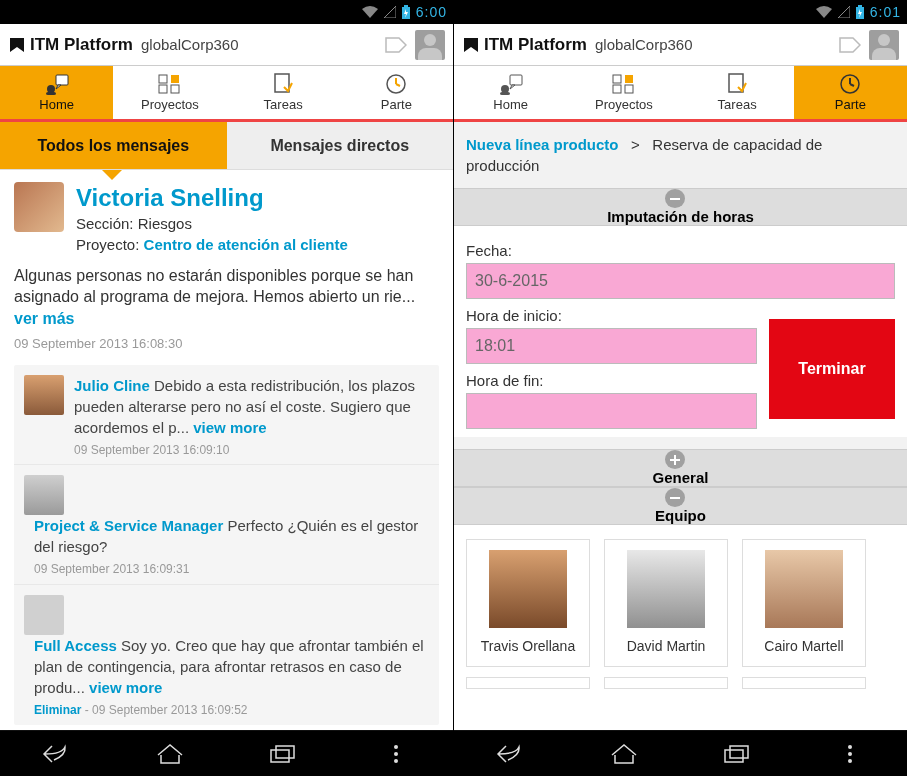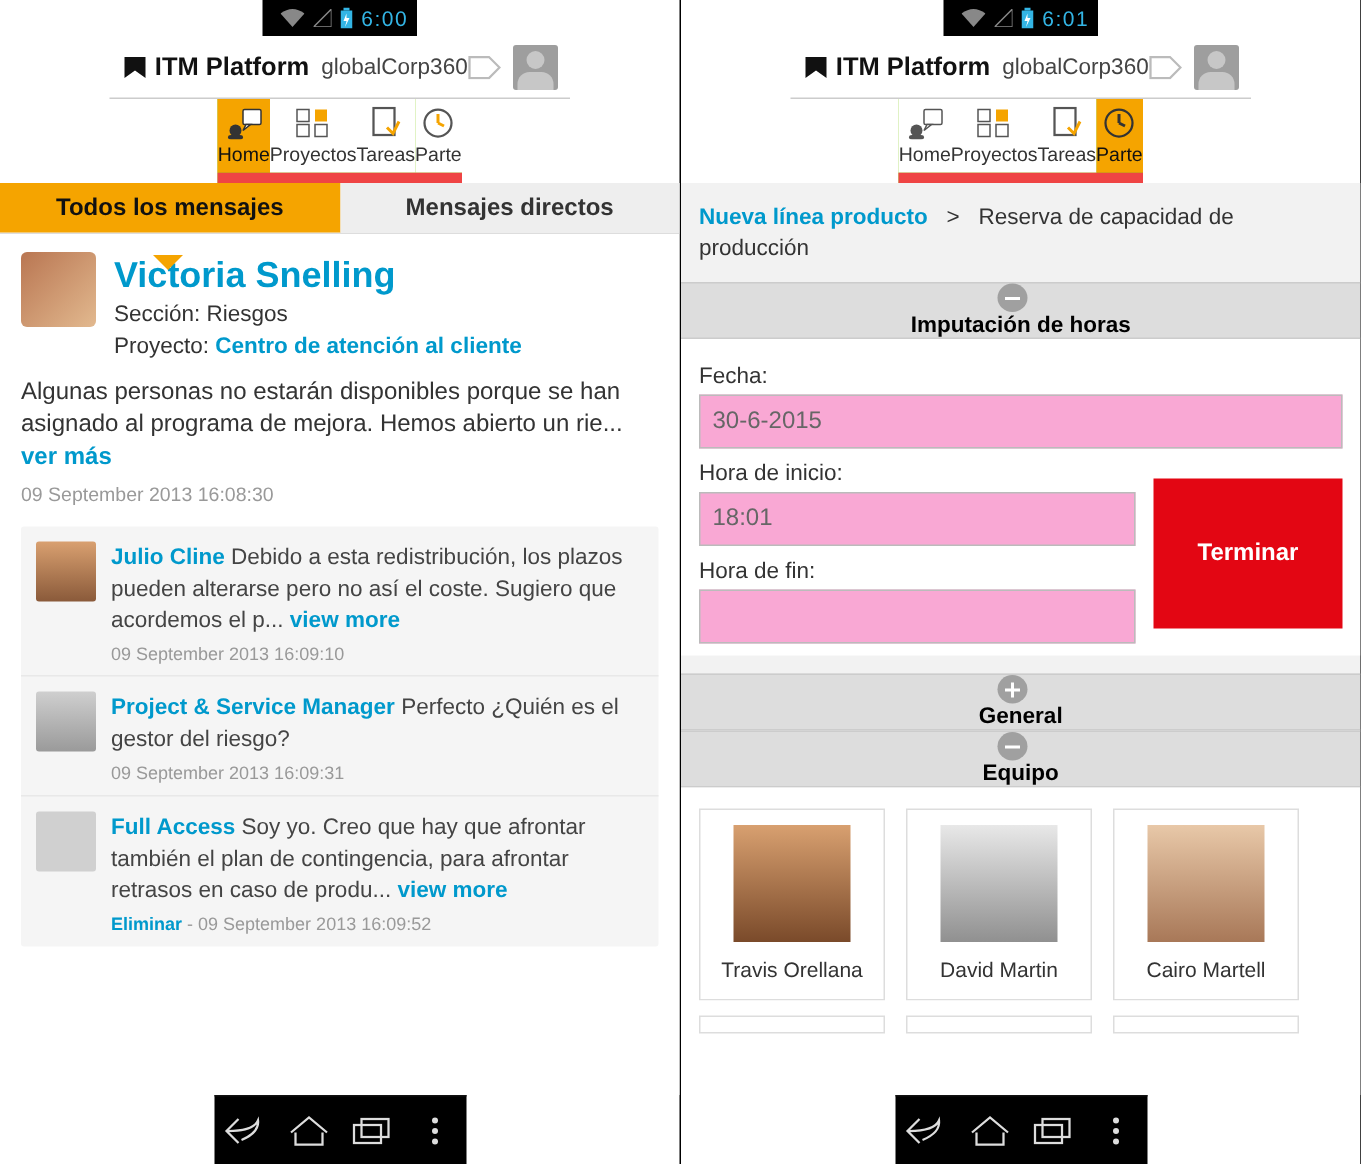--- a/index.html
+++ b/index.html
@@ -1,60 +1,60 @@
 <!DOCTYPE html>
 <html><head>
 <meta charset="utf-8">
 <style>
 html,body{margin:0;padding:0;font-family:Arial,Helvetica,sans-serif;background:#000;}
 *{box-sizing:border-box;}
 .stage{display:flex;gap:1px;background:#000;width:907px;height:776px;}
-.phone{width:453px;height:776px;background:#fff;display:flex;flex-direction:column;position:relative;align-items:center;}
+.phone{width:453px;height:776px;background:#fff;display:flex;flex-direction:column;position:relative;}
 .statusbar{height:24px;background:#000;color:#fff;display:flex;align-items:center;justify-content:flex-end;padding:0 6px;font-size:14px;}
 .statusbar .ico{margin-left:6px;display:inline-flex;align-items:center;}
 .statusbar .time{color:#33b5e5;margin-left:6px;letter-spacing:1px;}
 .appbar{height:42px;background:#fff;border-bottom:1px solid #ccc;display:flex;align-items:center;padding:0 8px;}
 .appbar .logo{display:flex;align-items:center;font-weight:bold;font-size:17px;color:#111;}
 .appbar .logo .glyph{width:18px;height:18px;margin-right:4px;display:inline-block;}
 .appbar .org{font-size:15px;color:#444;margin-left:8px;}
 .appbar .spacer{flex:1;}
 .appbar .tag{width:20px;height:16px;margin-right:10px;}
 .appbar .avatar{width:30px;height:30px;background:#9e9e9e;border-radius:2px;position:relative;}
 .appbar .avatar::before{content:"";position:absolute;top:4px;left:9px;width:12px;height:12px;border-radius:50%;background:#c7c7c7;}
 .appbar .avatar::after{content:"";position:absolute;bottom:0;left:3px;right:3px;height:12px;border-radius:8px 8px 0 0;background:#c7c7c7;}
 
-.tabbar{display:flex;height:56px;background:#84cc16;border-bottom:7px solid #ef4444;}
+.tabbar{display:flex;height:56px;background:#f9a8d4;border-bottom:3px solid #ef4444;}
 .tab{flex:1;display:flex;flex-direction:column;align-items:center;justify-content:center;font-size:13px;color:#333;cursor:pointer;background:#fff;}
 .tab.active{background:#f5a400;color:#111;}
 .tab .ti{height:22px;display:flex;align-items:center;justify-content:center;}
 .tab .tl{margin-top:2px;}
 
 .panelbody{flex:1;overflow:hidden;display:flex;flex-direction:column;background:#fff;}
 
-.msgtabs{display:flex;height:34px;border-bottom:1px solid #ddd;position:relative;}
+.msgtabs{display:flex;height:48px;border-bottom:1px solid #ddd;position:relative;}
 .msgtab{flex:1;display:flex;align-items:center;justify-content:center;font-size:16px;font-weight:bold;cursor:pointer;color:#333;}
 .msgtab.active{background:#f5a400;color:#111;}
 .msgtab.inactive{background:#eee;}
 .msgptr{width:0;height:0;border-left:10px solid transparent;border-right:10px solid transparent;border-top:10px solid #f5a400;position:absolute;top:48px;left:102px;}
 
 .feed{flex:1;padding:12px 14px 0 14px;overflow:hidden;}
 .msg-head{display:flex;}
 .msg-head .av{width:50px;height:50px;border-radius:4px;background:#d8b090;flex-shrink:0;}
 .msg-head .info{margin-left:12px;font-size:15px;line-height:1.35;}
 .aut{color:#0099cc;font-weight:bold;font-size:24px;}
 .sec{color:#333;}
 .proj{color:#333;}
 .proj a{color:#0099cc;font-weight:bold;}
 .feed .body{font-size:16px;color:#333;margin-top:10px;line-height:1.35;}
 .feed .more{color:#0099cc;font-weight:bold;}
 .feed .ts{color:#999;font-size:13px;margin-top:6px;}
 
 .replies{margin-top:14px;background:#f5f5f5;border-radius:2px;}
 .reply{display:flex;padding:10px 10px 6px 10px;}
-.reply + .reply{border-top:1px solid #e8e8e8;}
+.reply + .reply{border-top:1px solid #e8e8e8;flex-direction:column;}
 .reply .av{width:40px;height:40px;background:#ccc;border-radius:2px;flex-shrink:0;}
 .reply .rcontent{margin-left:10px;font-size:15px;color:#444;line-height:1.4;}
 .reply .rauth{color:#0099cc;font-weight:bold;}
 .reply .rmore{color:#0099cc;font-weight:bold;}
 .reply .rts{color:#999;font-size:12px;margin-top:4px;}
 .reply .relim{color:#0099cc;font-weight:bold;}
 
 .navbar{height:46px;background:#000;display:flex;align-items:center;justify-content:space-around;border-top:1px solid #111;}
 .navbar .nbtn{width:42px;height:36px;display:flex;align-items:center;justify-content:center;cursor:pointer;}
 

